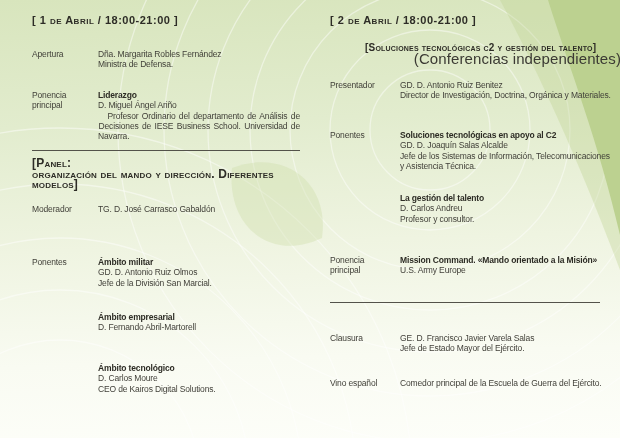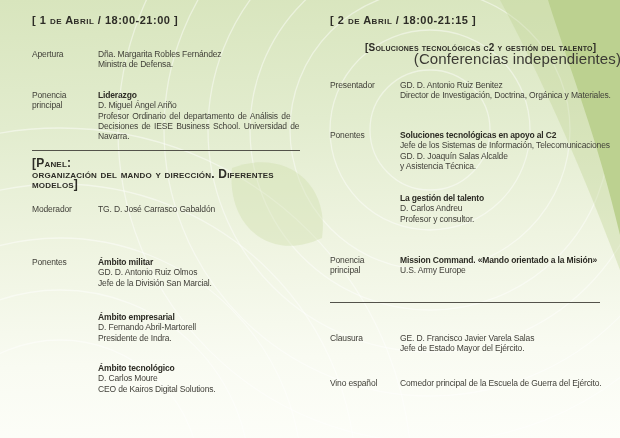--- a/index.html
+++ b/index.html
@@ -26,21 +26,21 @@
     position:absolute;left:0;width:100%;font-size:12px;font-weight:700;color:#2d2c26;
     font-variant:small-caps;letter-spacing:.2px;line-height:10.5px;
   }
   .entry{position:absolute;left:0;width:100%;}
   .lbl{position:absolute;left:0;top:0;width:64px;font-size:8.5px;letter-spacing:-.15px;
     line-height:10.3px;color:#403f38;}
   .val{position:absolute;top:0;font-size:8.5px;letter-spacing:-.15px;line-height:10.3px;color:#403f38;}
   .col-left .val{left:66px;width:202px;}
   .col-right .val{left:70px;width:200px;}
   .line{white-space:nowrap;}
-  .just{word-spacing:1.2px;}
+  .just{word-spacing:1.2px;text-align:right;}
   .b{font-weight:700;color:#2d2c25;}
   .rule{position:absolute;left:0;width:100%;border-top:1px solid #53524a;height:0;}
 </style>
 </head>
 <body>
 
 <svg class="bg" viewBox="0 0 620 438" xmlns="http://www.w3.org/2000/svg">
   <g fill="none" stroke="rgba(255,255,255,0.45)" stroke-width="1.3">
     <circle cx="430" cy="130" r="60"></circle>
     <circle cx="430" cy="130" r="100"></circle>
@@ -105,55 +105,54 @@
       <div class="line b">Ámbito militar</div>
       <div class="line">GD. D. Antonio Ruiz Olmos</div>
       <div class="line">Jefe de la División San Marcial.</div>
     </div>
   </div>
 
   <div class="entry" style="top:312px">
     <div class="val">
       <div class="line b">Ámbito empresarial</div>
       <div class="line">D. Fernando Abril-Martorell</div>
-      <div class="line">Presidente de Indra.</div>
     </div>
   </div>
 
   <div class="entry" style="top:363px">
     <div class="val">
       <div class="line b">Ámbito tecnológico</div>
       <div class="line">D. Carlos Moure</div>
       <div class="line">CEO de Kairos Digital Solutions.</div>
     </div>
   </div>
 </div>
 
 <div class="col col-right">
-  <div class="col-header" style="top:14px">[ 2 de Abril / 18:00-21:15 ]</div>
+  <div class="col-header" style="top:14px">[ 2 de Abril / 18:00-21:00 ]</div>
 
   <div class="sec-header" style="top:42px">
     <div>[Soluciones tecnológicas c2 y gestión del talento]</div>
     <div class="sec-sub">(Conferencias independientes)</div>
   </div>
 
   <div class="entry" style="top:80px">
     <div class="lbl">Presentador</div>
     <div class="val">
       <div class="line">GD. D. Antonio Ruiz Benitez</div>
       <div class="line">Director de Investigación, Doctrina, Orgánica y Materiales.</div>
     </div>
   </div>
 
   <div class="entry" style="top:130px">
     <div class="lbl">Ponentes</div>
     <div class="val">
       <div class="line b">Soluciones tecnológicas en apoyo al C2</div>
+      <div class="line">GD. D. Joaquín Salas Alcalde</div>
       <div class="line">Jefe de los Sistemas de Información, Telecomunicaciones</div>
-      <div class="line">GD. D. Joaquín Salas Alcalde</div>
       <div class="line">y Asistencia Técnica.</div>
     </div>
   </div>
 
   <div class="entry" style="top:193px">
     <div class="val">
       <div class="line b">La gestión del talento</div>
       <div class="line">D. Carlos Andreu</div>
       <div class="line">Profesor y consultor.</div>
     </div>

